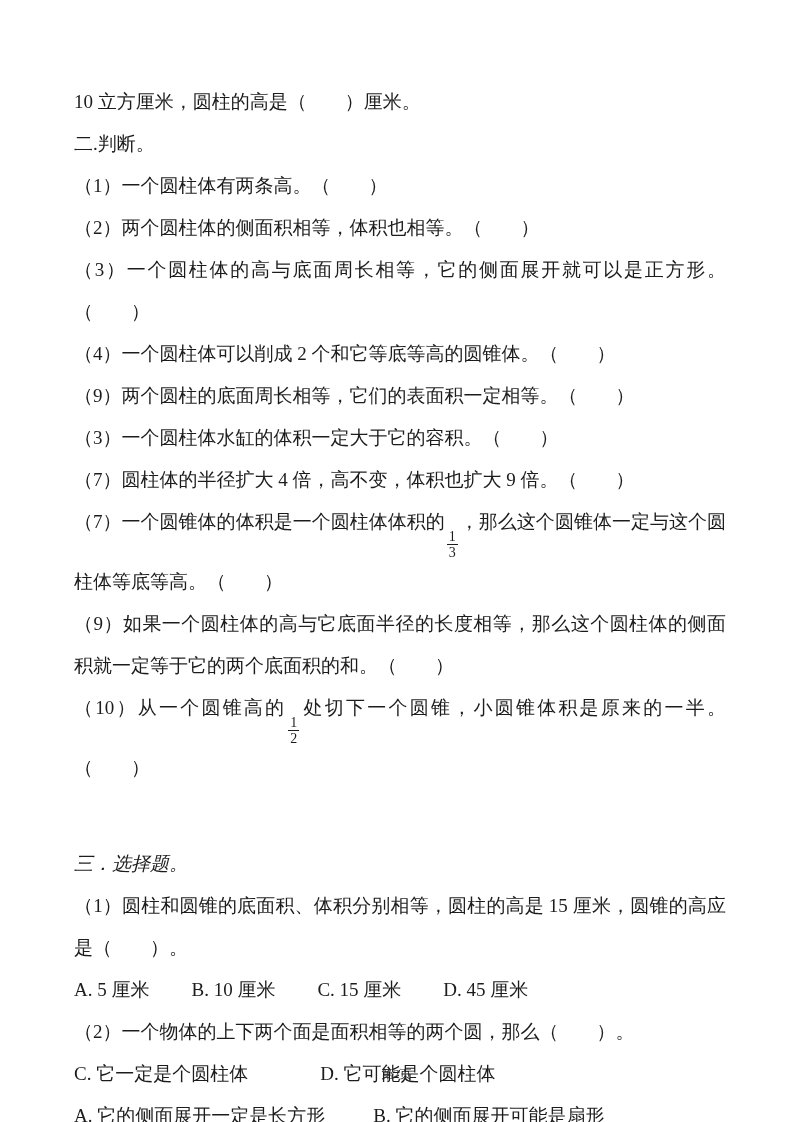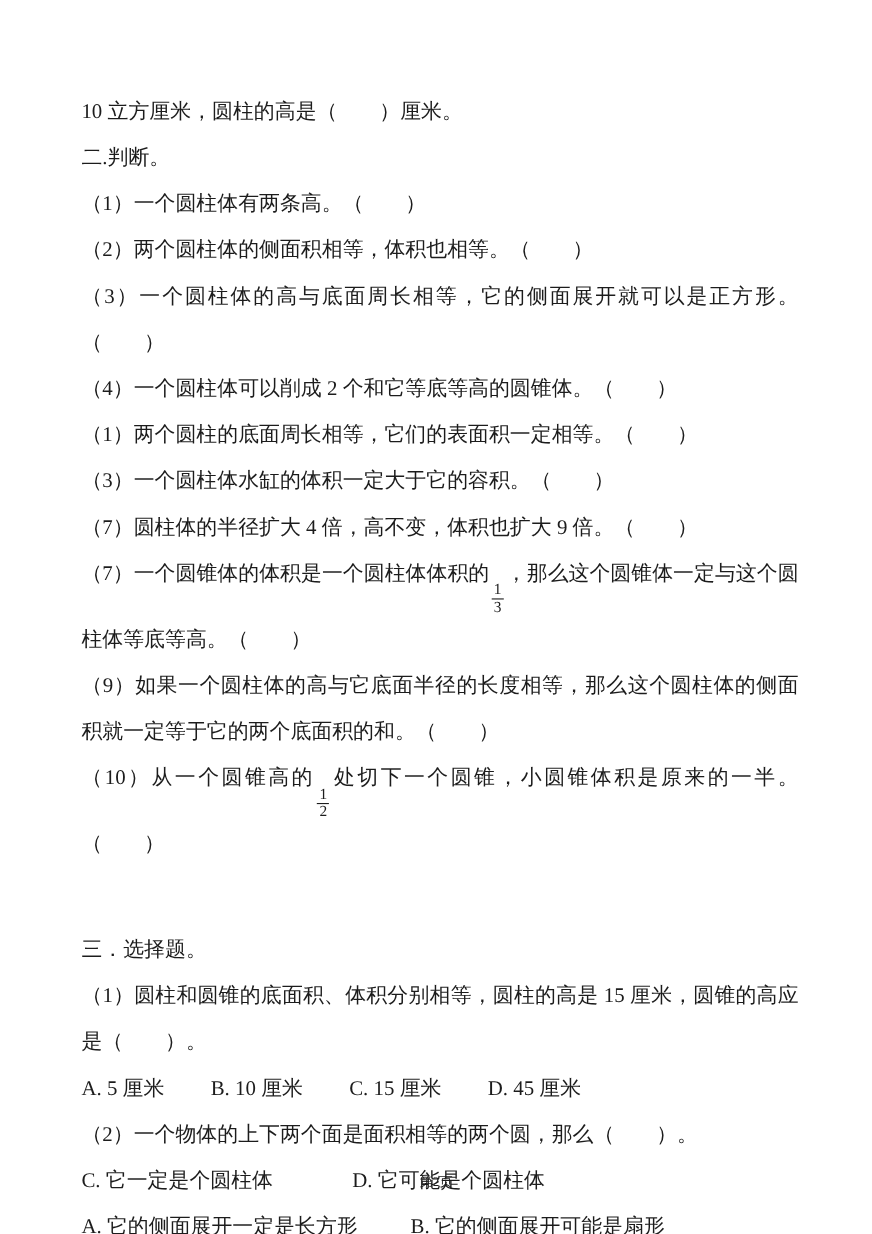--- a/index.html
+++ b/index.html
@@ -24,20 +24,21 @@
     font-size: 19px;
     line-height: 42px;
     text-align: justify;
   }
   .content p {
     margin: 0;
     padding: 0;
   }
   .choice-title {
     margin-top: 54px !important;
+    font-style: italic;
   }
   .frac {
     display: inline-flex;
     flex-direction: column;
     align-items: center;
     vertical-align: -13px;
     line-height: 1.1;
     font-size: 14px;
     margin: 0 2px;
   }
@@ -72,21 +73,21 @@
   <div class="content">
 
     <p class="line">10 立方厘米，圆柱的高是（　　）厘米。</p>
 
     <p class="line">二.判断。</p>
 
     <p class="line">（1）一个圆柱体有两条高。（　　）</p>
     <p class="line">（2）两个圆柱体的侧面积相等，体积也相等。（　　）</p>
     <p class="line">（3）一个圆柱体的高与底面周长相等，它的侧面展开就可以是正方形。（　　）</p>
     <p class="line">（4）一个圆柱体可以削成 2 个和它等底等高的圆锥体。（　　）</p>
-    <p class="line">（1）两个圆柱的底面周长相等，它们的表面积一定相等。（　　）</p>
+    <p class="line">（9）两个圆柱的底面周长相等，它们的表面积一定相等。（　　）</p>
     <p class="line">（3）一个圆柱体水缸的体积一定大于它的容积。（　　）</p>
     <p class="line">（7）圆柱体的半径扩大 4 倍，高不变，体积也扩大 9 倍。（　　）</p>
 
     <p class="line"><span>（7）一个圆锥体的体积是一个圆柱体体积的</span><span class="frac">
           <span class="num">1</span>
           <span class="den">3</span>
         </span><span>，那么这个圆锥体一定与这个圆柱体等底等高。（　　）</span></p>
 
     <p class="line">（9）如果一个圆柱体的高与它底面半径的长度相等，那么这个圆柱体的侧面积就一定等于它的两个底面积的和。（　　）</p>
 

